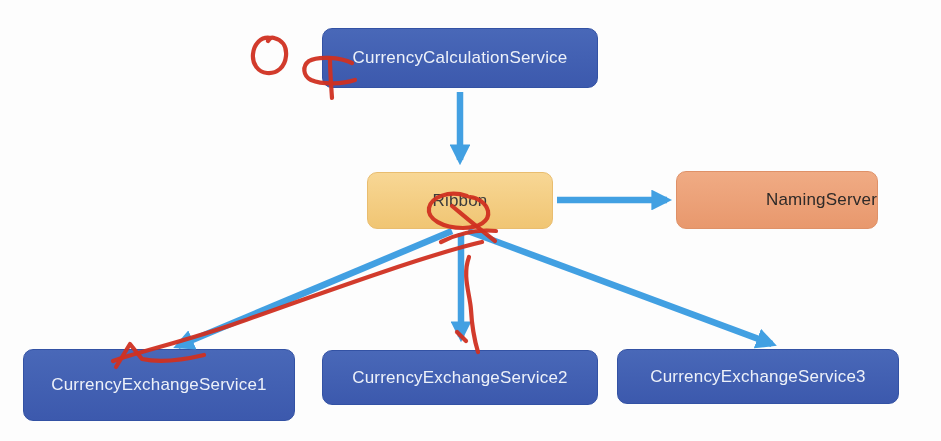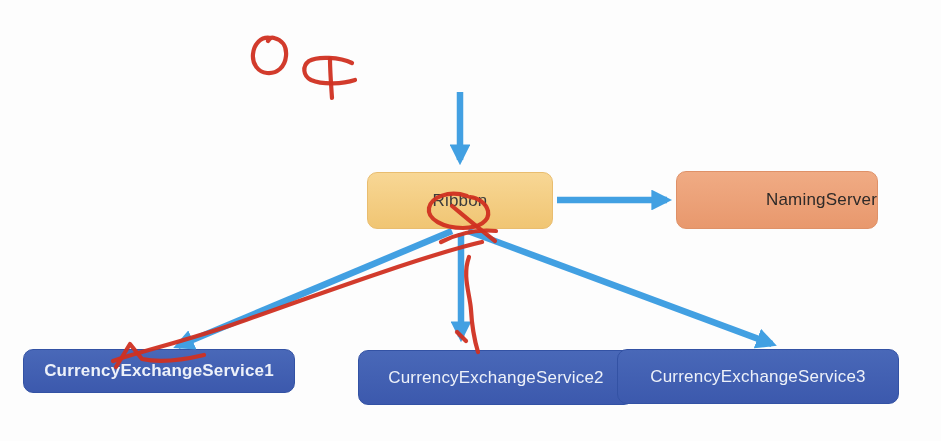--- a/index.html
+++ b/index.html
@@ -63,34 +63,37 @@
     stroke-linejoin: round;
     fill: none;
     opacity: 0.95;
   }
 </style>
 </head>
 <body>
 
 <div class="canvas">
 
+  <div class="node blue" style="left:322px; top:28px; width:276px; height:60px;">
+    <span>CurrencyCalculationService</span>
+  </div>
 
   <div class="node gold" style="left:367px; top:172px; width:186px; height:57px;">
     <span>Ribbon</span>
   </div>
 
   <div class="node salmon" style="left:676px; top:171px; width:202px; height:58px;">
     <span>NamingServer</span>
   </div>
 
-  <div class="node blue" style="left:23px; top:349px; width:272px; height:44px;font-weight:bold;">
+  <div class="node blue" style="left:23px; top:349px; width:272px; height:72px;">
     <span>CurrencyExchangeService1</span>
   </div>
 
-  <div class="node blue" style="left:322px; top:350px; width:276px; height:55px;margin-left:36px;">
+  <div class="node blue" style="left:322px; top:350px; width:276px; height:55px;">
     <span>CurrencyExchangeService2</span>
   </div>
 
   <div class="node blue" style="left:617px; top:349px; width:282px; height:55px;">
     <span>CurrencyExchangeService3</span>
   </div>
 
   <svg class="layer" viewBox="0 0 941 441">
     <defs>
       <marker id="arrowhead" viewBox="0 0 10 10" refX="7.5" refY="5" markerWidth="3.2" markerHeight="3.2" orient="auto">

